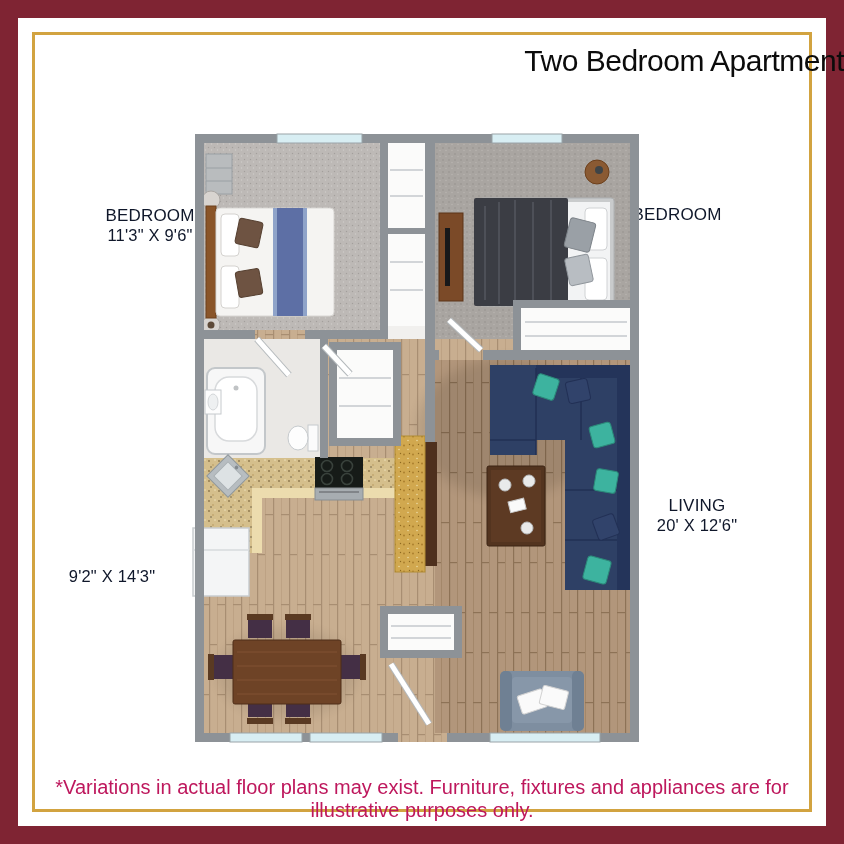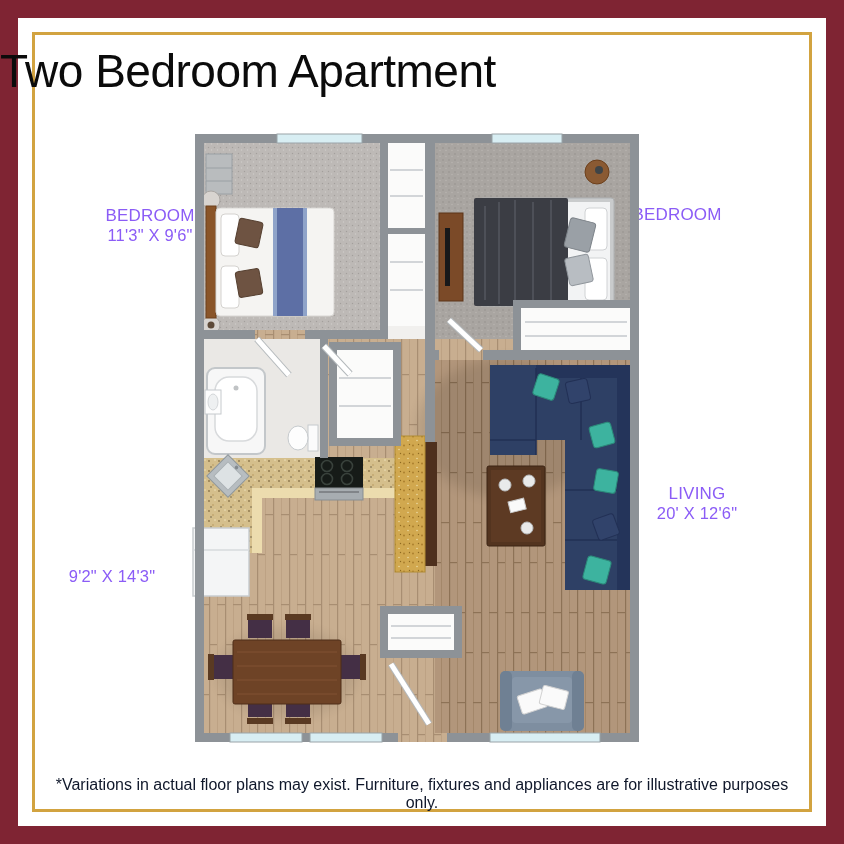--- a/index.html
+++ b/index.html
@@ -3,32 +3,32 @@
 <meta charset="utf-8">
 <style>
   html,body{margin:0;padding:0;}
   body{
     width:844px;height:844px;position:relative;background:#ffffff;
     font-family:"Liberation Sans", sans-serif;overflow:hidden;
   }
   .outer-frame{position:absolute;inset:0;border:18px solid var(--maroon,#7f2433);pointer-events:none;}
   .gold-frame{position:absolute;inset:32px;border:3px solid var(--gold,#d2a340);pointer-events:none;}
   .page-title{
-    position:absolute;top:44px;left:0;right:0;text-align:left;
-    font-size:46px;letter-spacing:-0.5px;color:#0b0b0b;white-space:nowrap;
+    position:absolute;top:44px;left:0;right:0;text-align:right;
+    font-size:30px;letter-spacing:-0.5px;color:#0b0b0b;white-space:nowrap;padding-left:48px;
   }
-  .label{position:absolute;text-align:center;color:#8b5cf6;font-size:17px;line-height:19.5px;letter-spacing:0.2px;}
+  .label{position:absolute;text-align:center;color:#0f172a;font-size:17px;line-height:19.5px;letter-spacing:0.2px;}
   .label .dims{font-size:16.5px;}
   .lbl-bedroom-left{left:60px;top:206px;width:180px;}
   .lbl-bedroom-right{left:587px;top:205px;width:180px;}
-  .lbl-living{left:607px;top:484px;width:180px;}
+  .lbl-living{left:607px;top:496px;width:180px;}
   .lbl-dining{left:17px;top:567px;width:190px;}
   .disclaimer{
     position:absolute;top:776px;left:40px;right:40px;text-align:center;
-    font-size:16px;color:#0f172a;
+    font-size:20px;color:#be185d;
   }
   .plan{position:absolute;left:177px;top:128px;width:484px;height:622px;}
   
   .wall{fill:var(--wall,#8d9297);}
   .win{fill:var(--window,#d8eef3);stroke:#9aa3a8;stroke-width:1;}
   .shelf{stroke:#d2d5d8;stroke-width:2;}
   .doorleaf{stroke:#ffffff;stroke-width:5;}
   .doorleaf-edge{stroke:#b3b8bb;stroke-width:7;}
 </style>
 </head>

